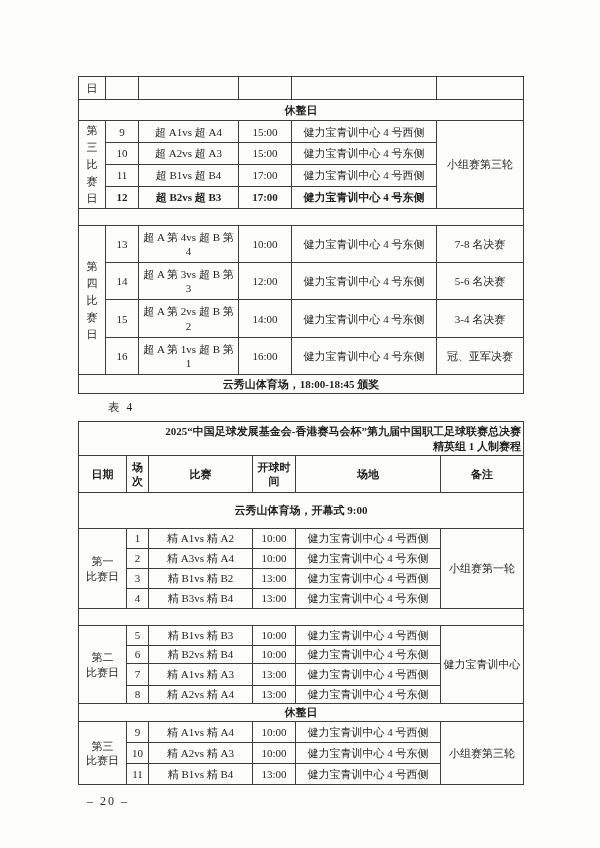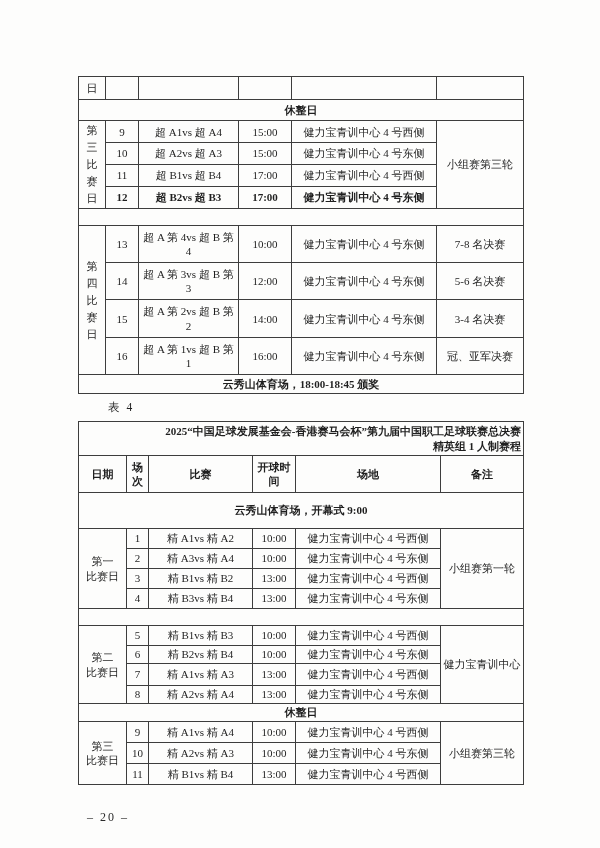--- a/index.html
+++ b/index.html
@@ -21,21 +21,20 @@
   td.two span{display:block;line-height:1.3;}
   td.sep{border-left:1px solid #3d3d3d;border-right:1px solid #3d3d3d;}
   .caption{
     position:absolute;left:108px;top:400px;font-size:11.5px;
     letter-spacing:2px;
   }
   .title-cell div{text-align:right;}
   .pagenum{
     position:absolute;left:87px;top:794px;font-size:12px;color:#2a2a2a;
     letter-spacing:2px;
-    margin-top:16px;
   }
 </style>
 </head>
 <body>
 
 <table class="t" style="top:76px">
   <colgroup>
     <col style="width:27px">
       <col style="width:33px">
       <col style="width:100px">

